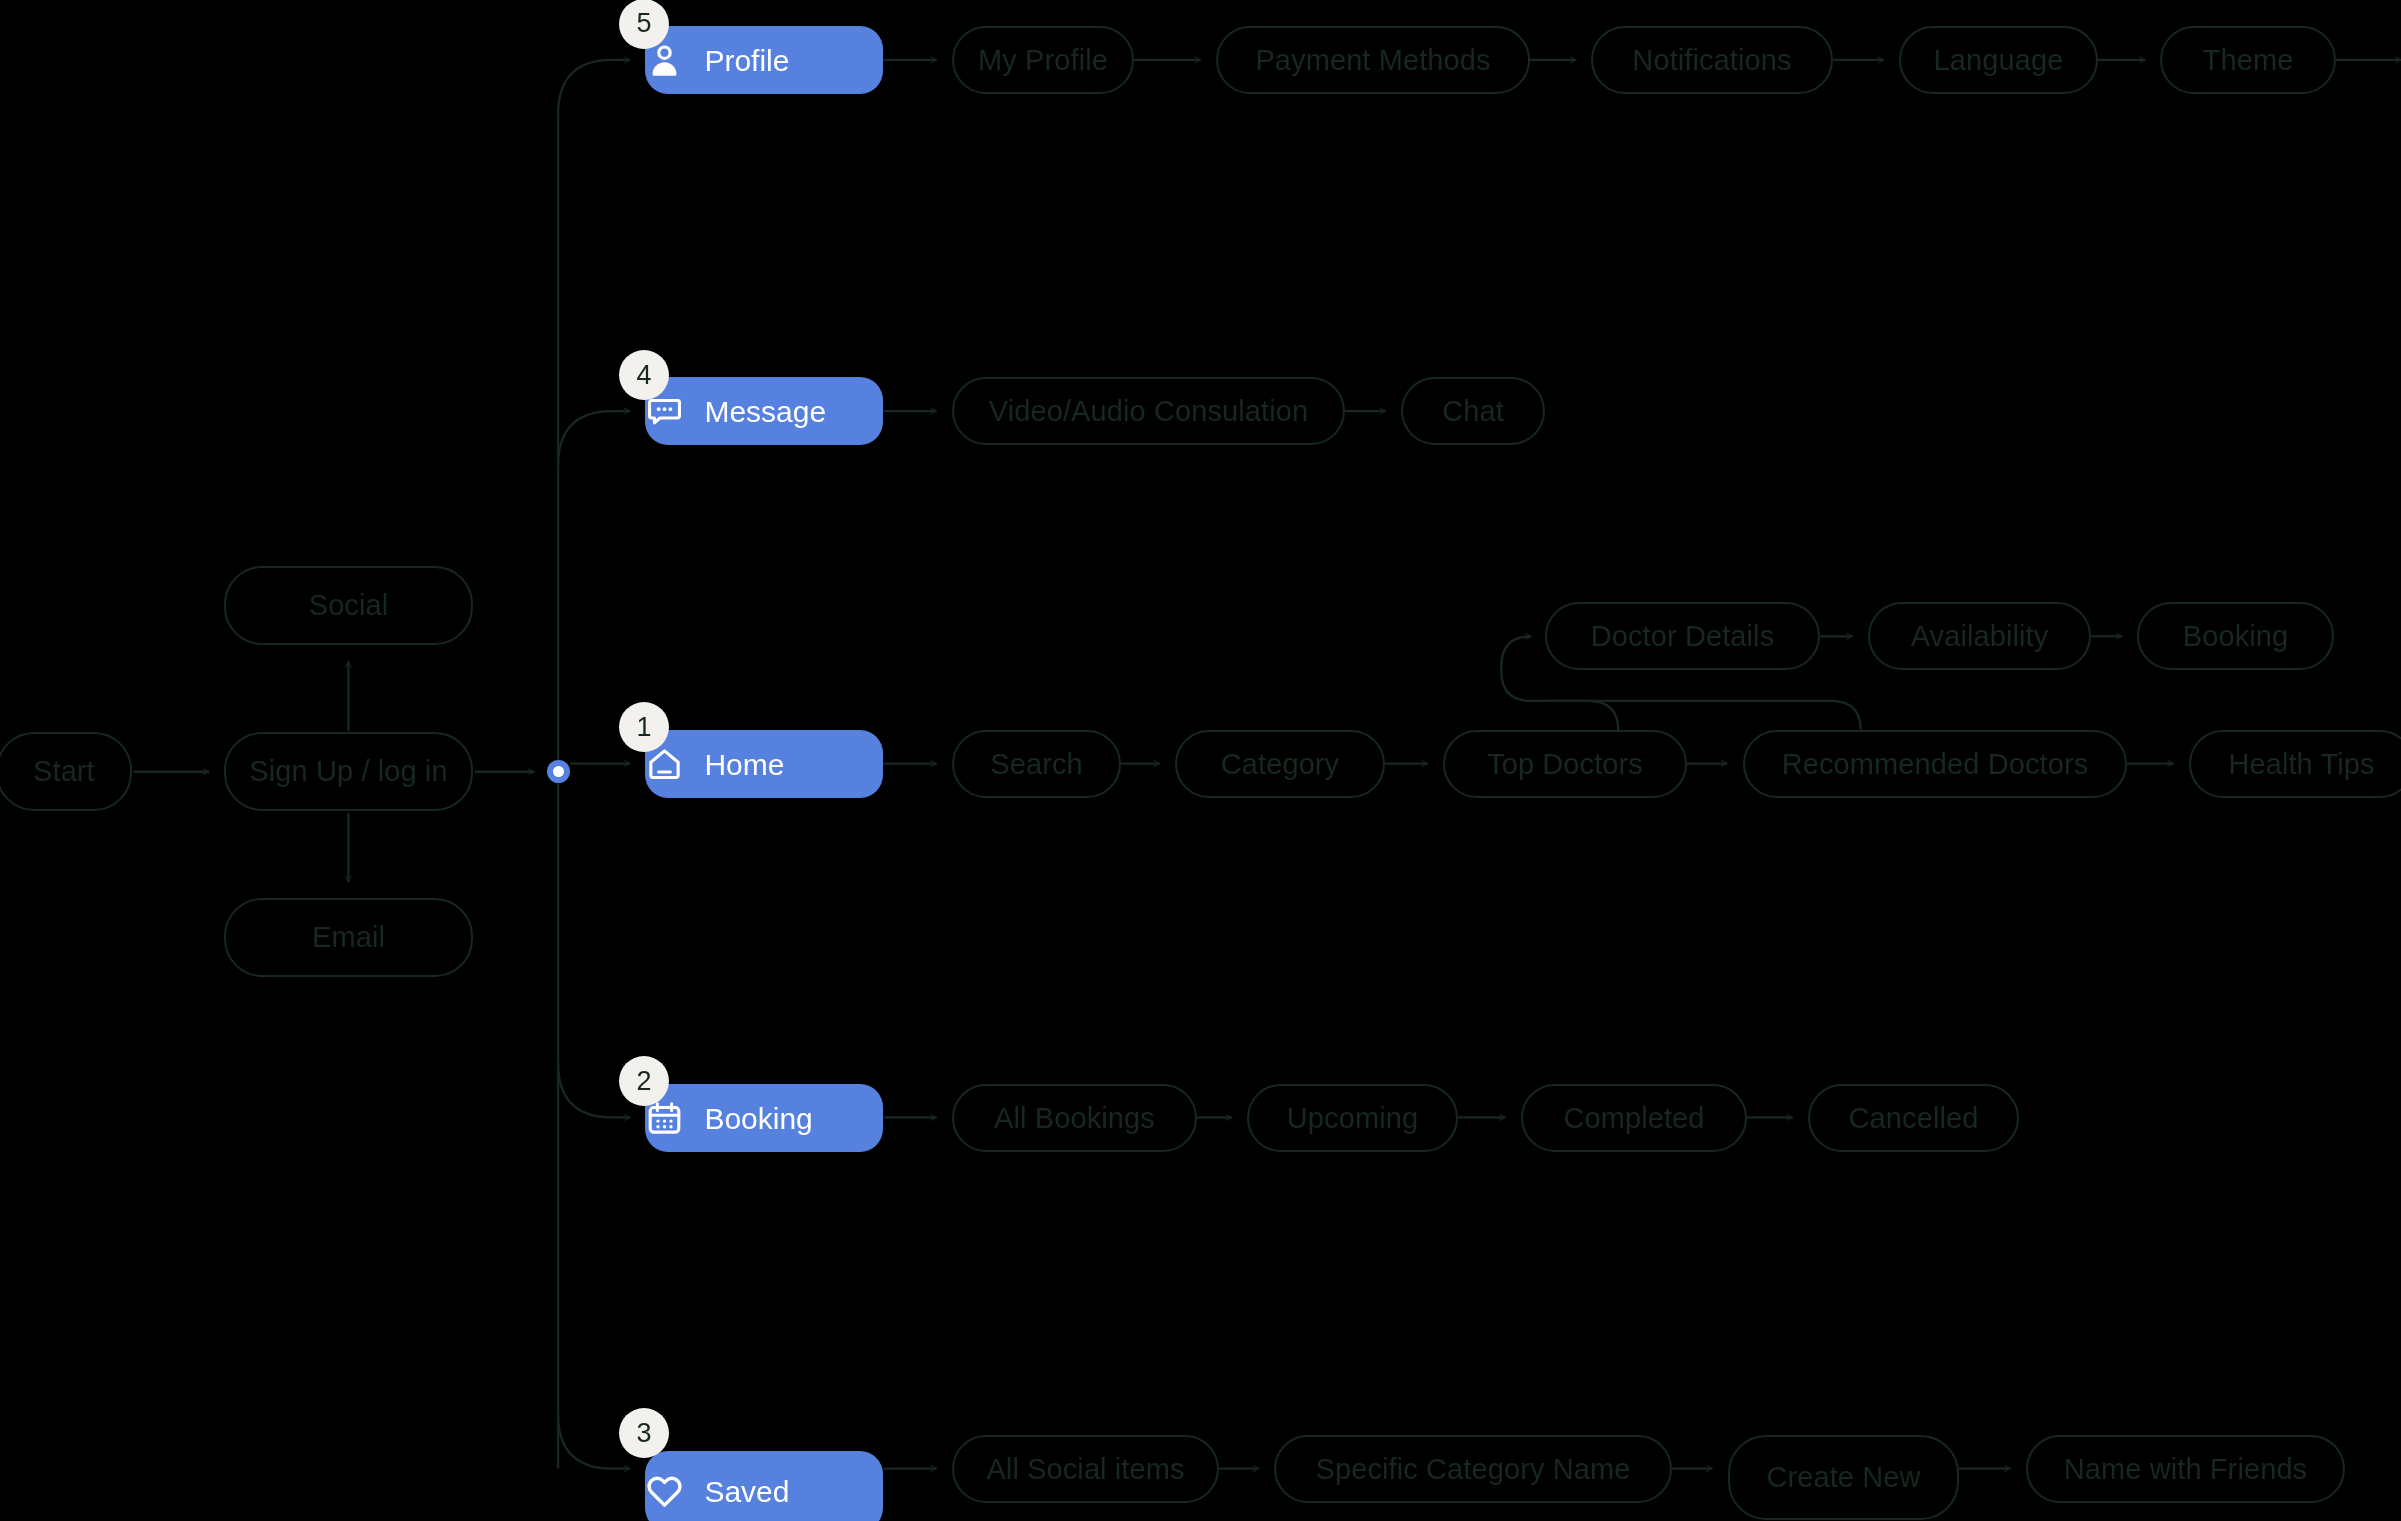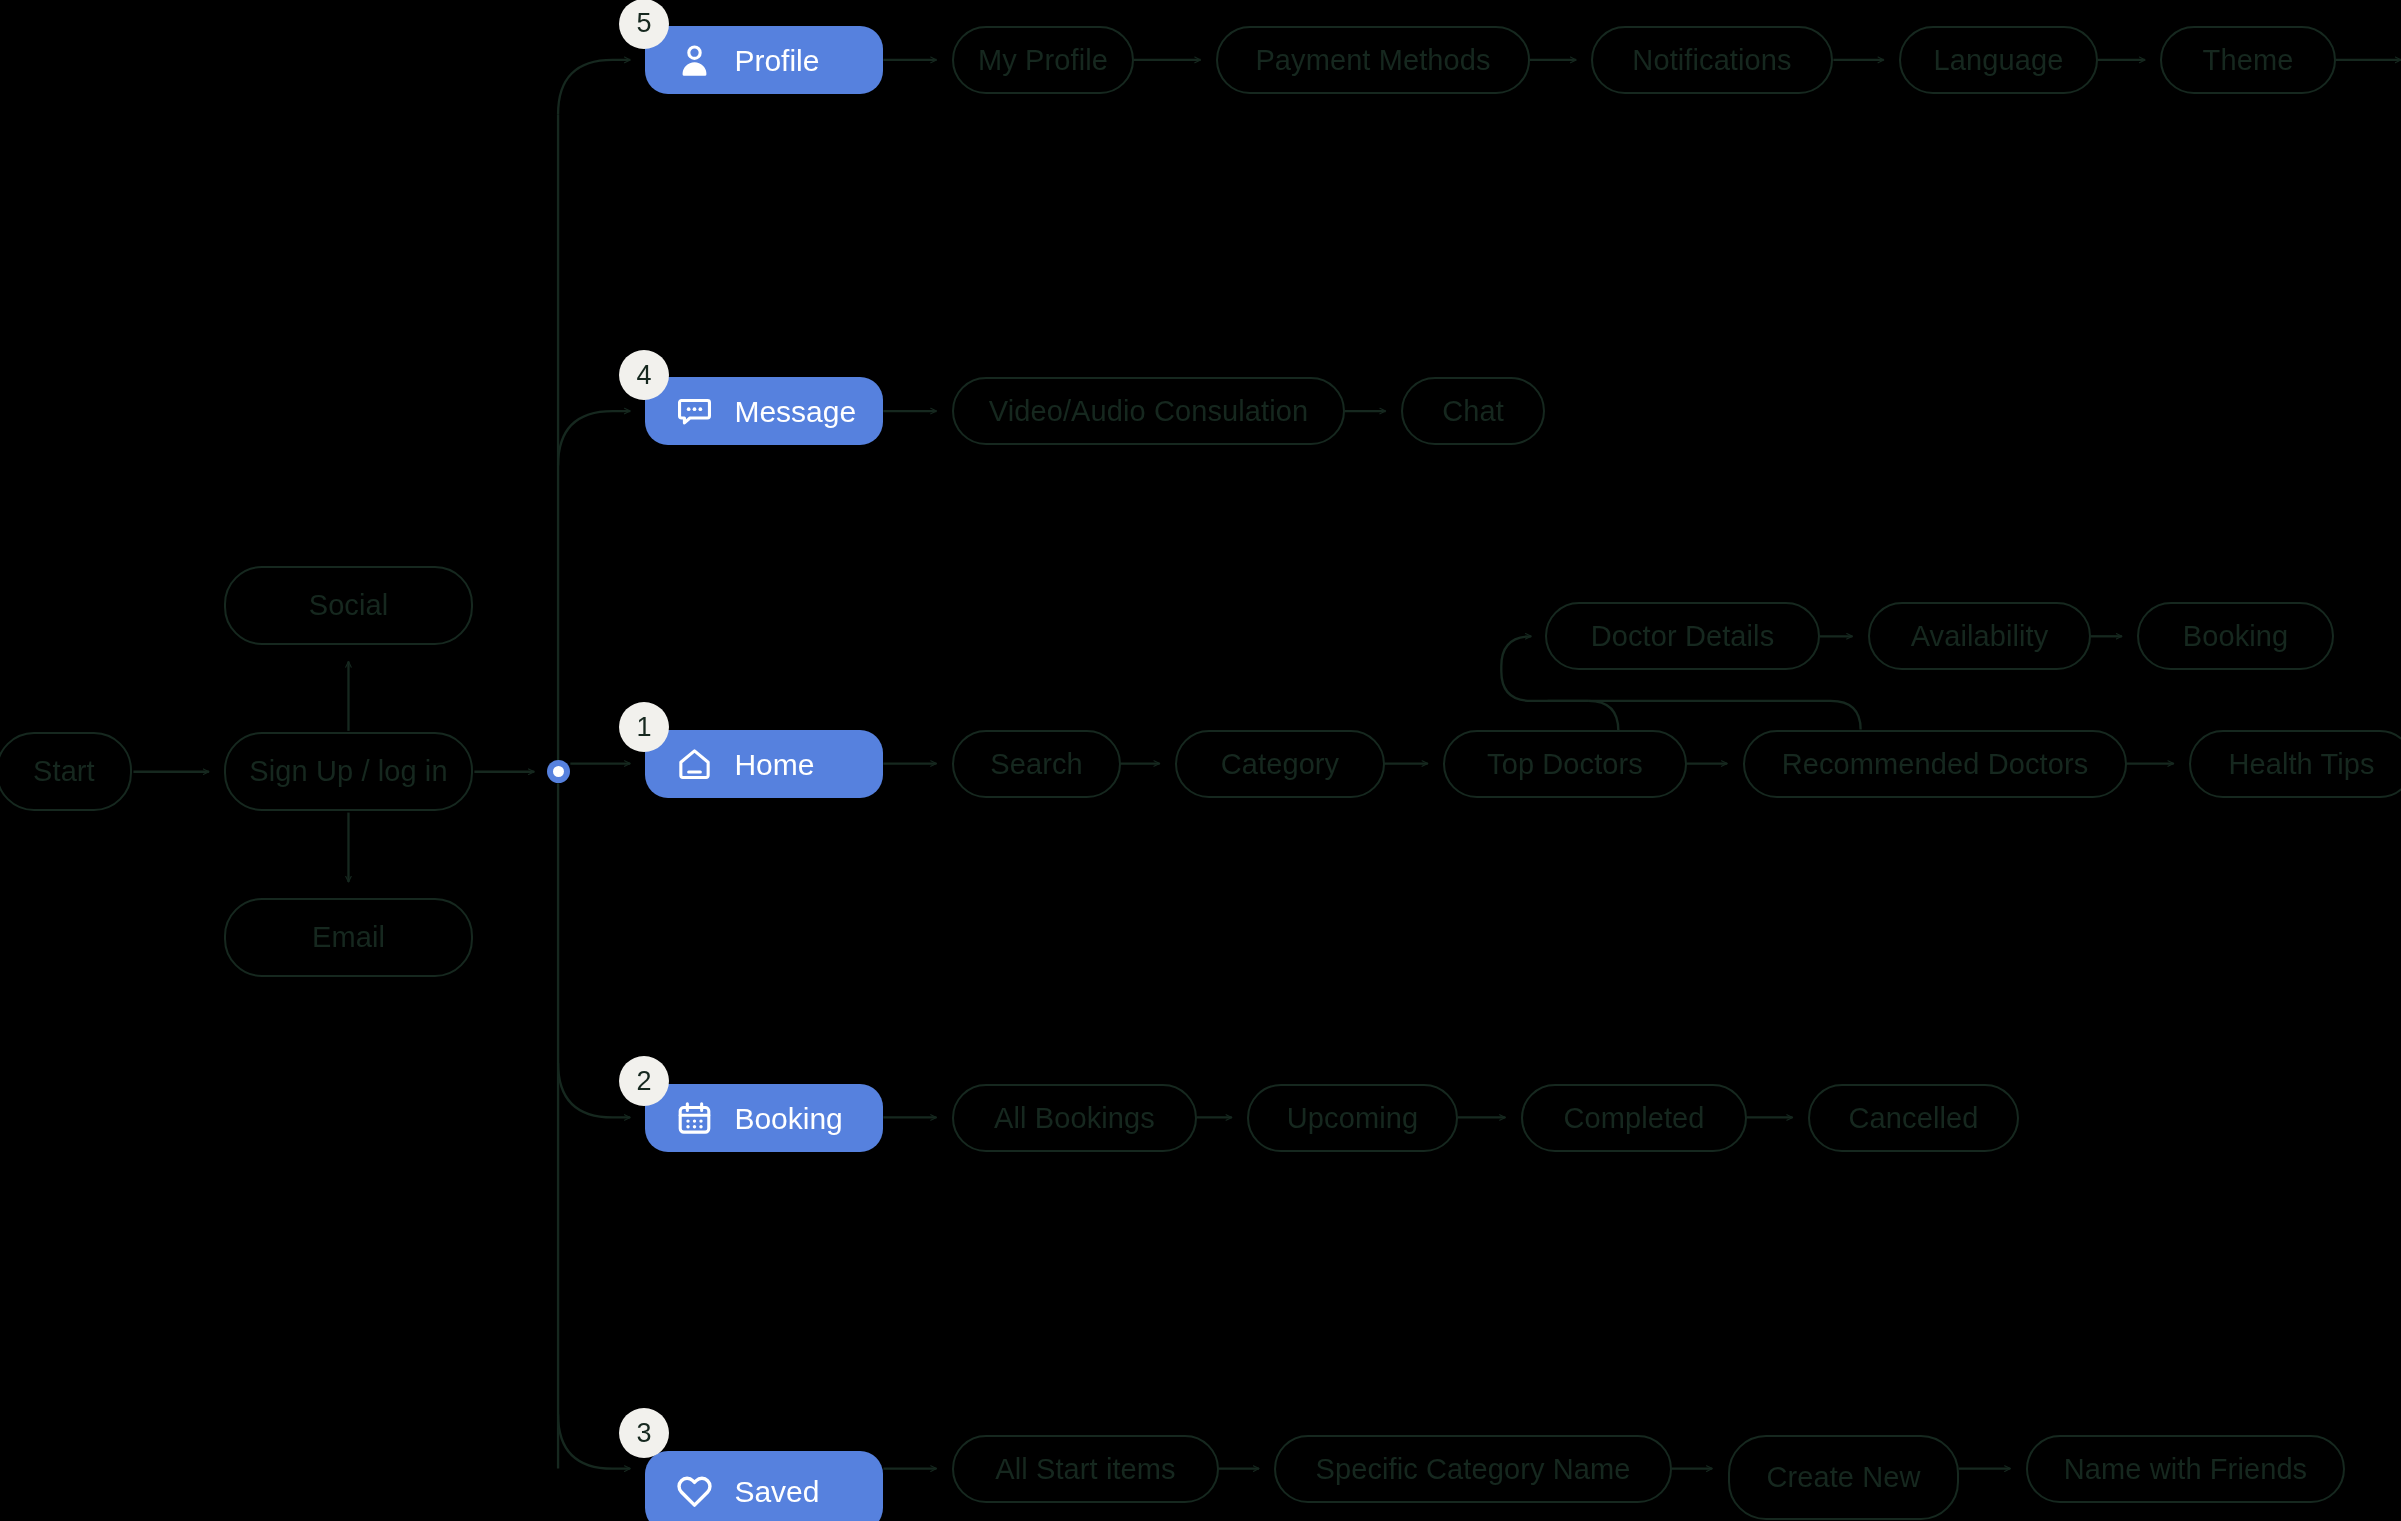--- a/index.html
+++ b/index.html
@@ -45,21 +45,20 @@
   .bluenode {
     position: absolute;
     box-sizing: border-box;
     display: flex;
     align-items: center;
     border-radius: 23px;
     background: #5681de;
     color: #ffffff;
     font-size: 30px;
     white-space: nowrap;
-    padding-left: 30px;
   }
   .bluenode .glyph {
     width: 39px;
     height: 39px;
     flex: 0 0 39px;
     display: block;
     margin-right: 20.4px;
   }
   .bluenode .glyph svg {
     display: block;
@@ -304,21 +303,21 @@
       <div class="bluenode" style="left: 645px; top: 1435px; width: 238px; height: 80px; margin-top: 16px;">
         <span class="glyph">
           <svg viewBox="0 0 24 24" fill="none" stroke="#ffffff" stroke-width="2.1" stroke-linecap="round" stroke-linejoin="round">
             <path d="M12 20.4 3.9 12.3a4.95 4.95 0 0 1 7-7l1.1 1.1 1.1-1.1a4.95 4.95 0 0 1 7 7z"></path>
           </svg>
         </span>
         <span class="blabel">Saved</span>
       </div>
       <div class="badge" style="left: 619px; top: 1408px;">3</div>
       <div class="node" style="left: 952px; top: 1435px; width: 267px; height: 68px;">
-        <span>All Start items</span>
+        <span>All Social items</span>
       </div>
       <div class="node" style="left: 1274px; top: 1435px; width: 398px; height: 68px;">
         <span>Specific Category Name</span>
       </div>
       <div class="node" style="left: 1728px; top: 1435px; width: 231px; height: 85px;">
         <span>Create New</span>
       </div>
       <div class="node" style="left: 2026px; top: 1435px; width: 319px; height: 68px;">
         <span>Name with Friends</span>
       </div>

